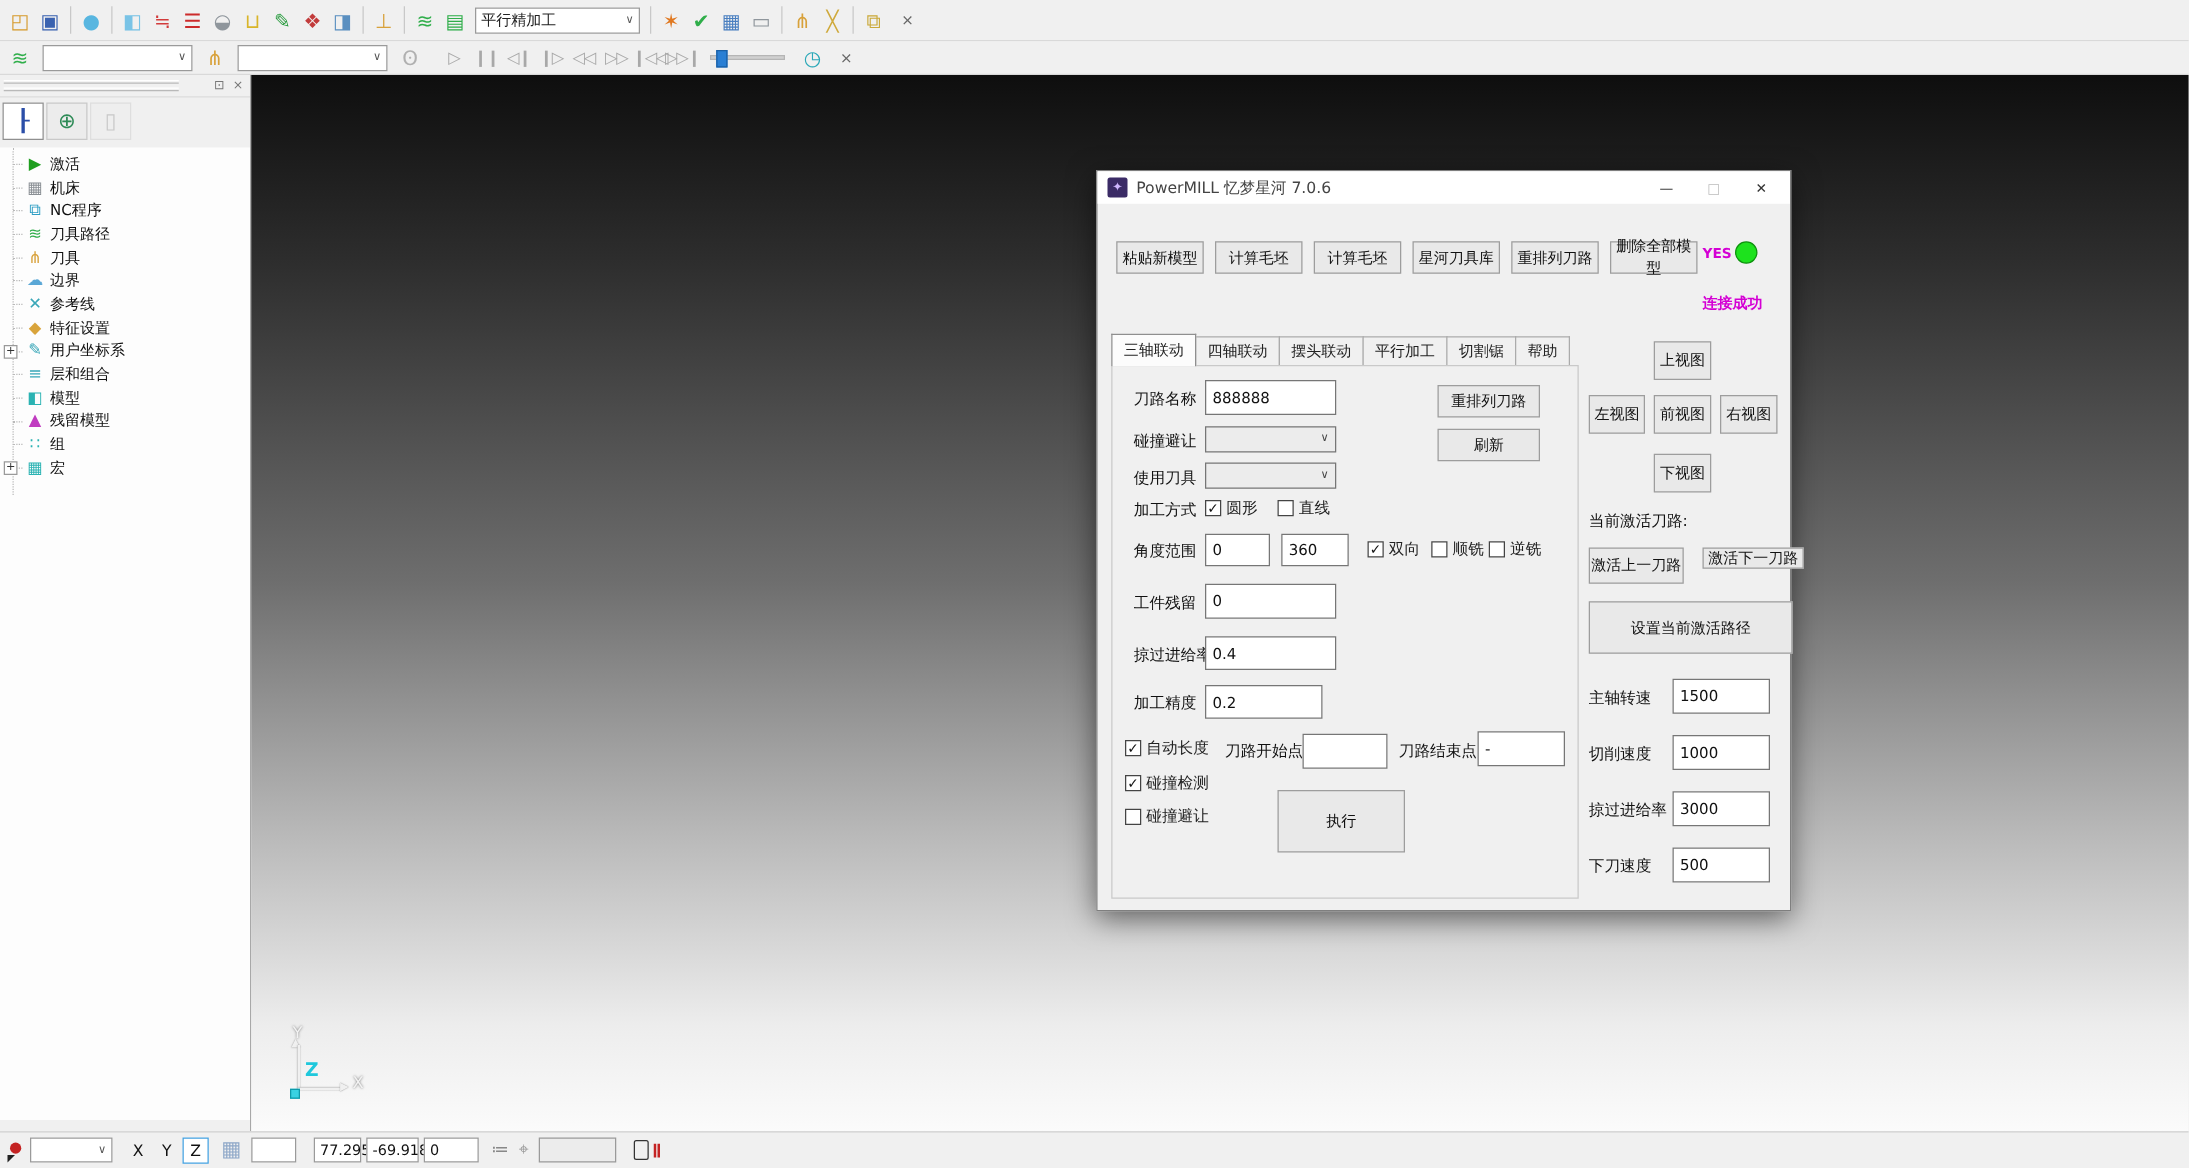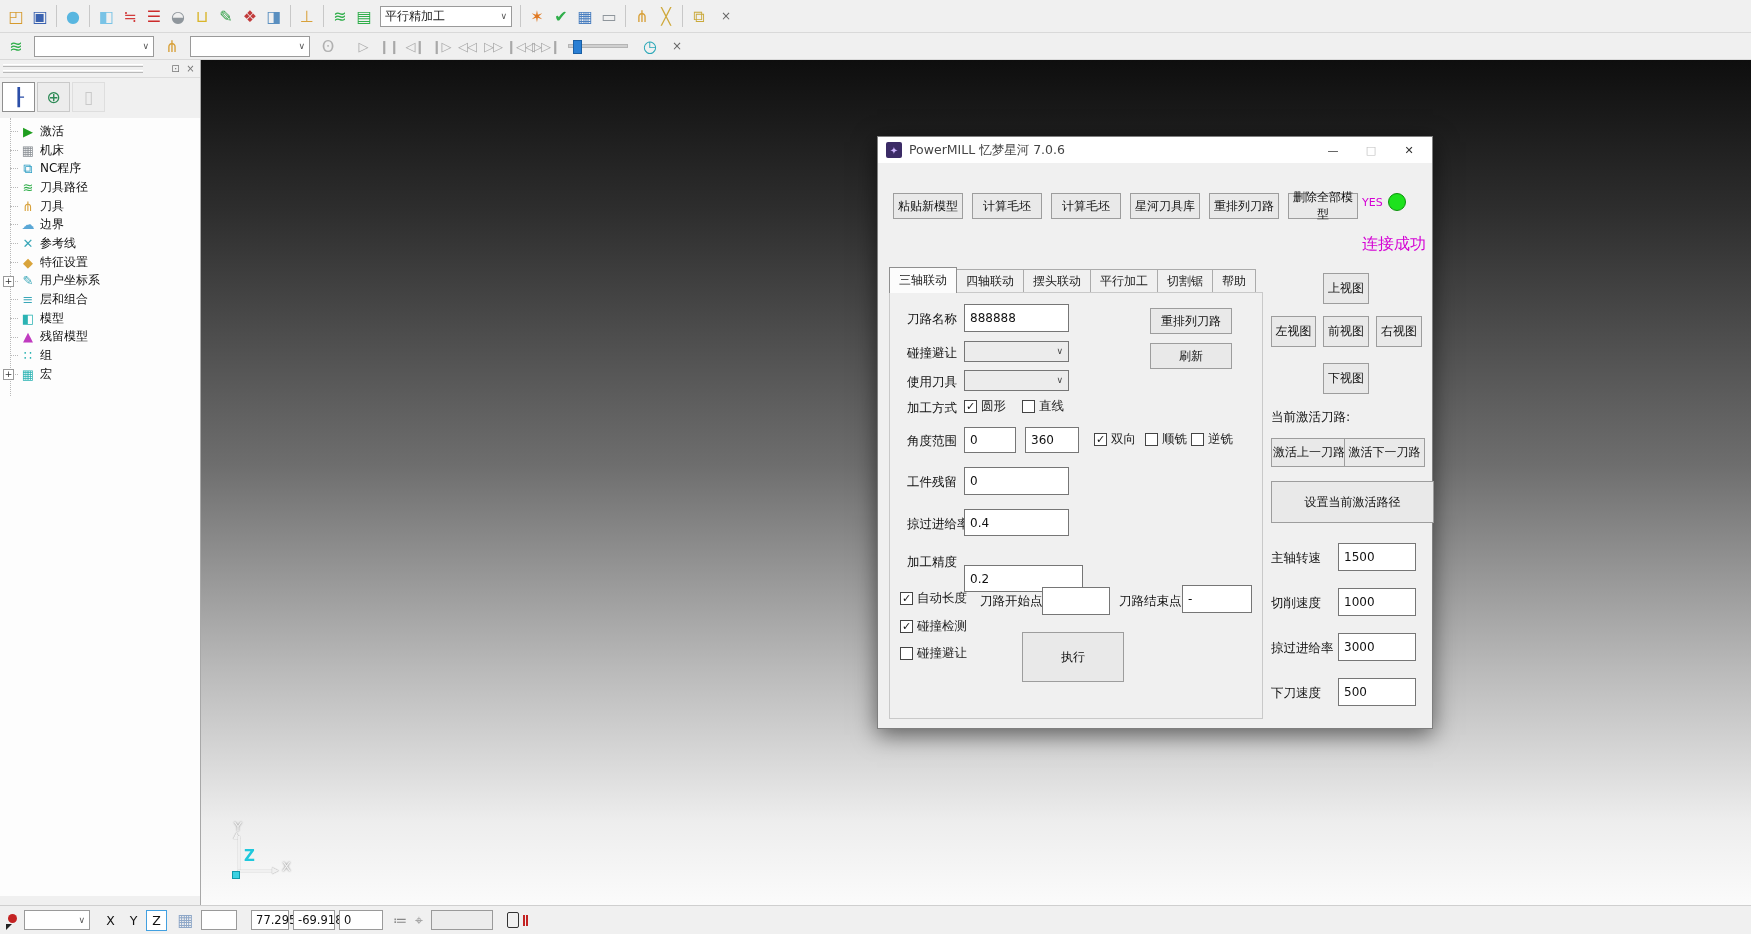--- a/index.html
+++ b/index.html
@@ -67,23 +67,23 @@
   .dlg-title-text { color:#444; font-size:12.5px; }
   .dlg-ctrls { position:absolute; right:4px; top:0; height:26px; display:flex; }
   .dlg-ctrl { width:38px; height:26px; display:flex; align-items:center; justify-content:center; color:#333; font-size:11px; }
   .dlg-ctrl.max { color:#bdbdbd; }
   .dlg-menu { display:flex; gap:22px; padding:5px 10px 6px 10px; background:#f0f0f0; border-bottom:1px solid #e3e3e3; }
   .dlg-menu span { color:#1a1a1a; }
   .btn { background:#e9e9e9; border:1px solid #9d9d9d; color:#111; font-size:12px;
     display:inline-flex; align-items:center; justify-content:center; }
   .btn-row { position:absolute; left:15px; display:flex; gap:9px; }
   .btn-row .btn { width:70px; height:26px; }
-  .magenta { color:#d400d4; font-weight:normal; }
+  .magenta { color:#d400d4; font-weight:bold; }
   .yes-lbl { position:absolute; left:484px; top:59px; font-size:11px; }
-  .conn-lbl { position:absolute; left:484px; top:97px; font-size:16px; }
+  .conn-lbl { position:absolute; left:484px; top:97px; font-size:12px; }
   .green-dot { position:absolute; left:510px; top:56px; width:18px; height:18px; border-radius:50%;
     background:#1de21d; border:1px solid #0c930c; }
   .tabs { position:absolute; left:11px; top:132px; display:flex; }
   .tab { height:24px; padding:0 9px; display:flex; align-items:center; background:#f0f0f0;
     border:1px solid #ababab; border-bottom:none; margin-right:-1px; font-size:12px; }
   .tab:first-child { background:#fcfcfc; height:26px; margin-top:-2px; border-color:#8f8f8f; position:relative; z-index:2; }
   .tabpage { position:absolute; left:11px; top:155px; width:374px; height:427px; background:#f0f0f0; border:1px solid #c9c9c9; }
   .flabel { position:absolute; font-size:12.5px; color:#111; white-space:nowrap; }
   .tinput { position:absolute; background:#fff; border:1px solid #767676; font-size:12px; padding:0 5px;
     display:flex; align-items:center; color:#111; }
@@ -371,21 +371,21 @@
         <span>逆铣</span>
       </div>
 
       <span class="flabel" style="left:17px;top:181px">工件残留</span>
       <div class="tinput" style="left:74px;top:174px;width:105px;height:28px">0</div>
 
       <span class="flabel" style="left:17px;top:223px">掠过进给率</span>
       <div class="tinput" style="left:74px;top:216px;width:105px;height:27px">0.4</div>
 
       <span class="flabel" style="left:17px;top:261px">加工精度</span>
-      <div class="tinput" style="left:74px;top:272px;width:119px;height:27px">0.2</div>
+      <div class="tinput" style="left:74px;top:255px;width:94px;height:27px">0.2</div>
 
       <div class="cbrow" style="left:10px;top:297px">
         <span class="cbox">✓</span>
         <span>自动长度</span>
       </div>
       <span class="flabel" style="left:90px;top:300px">刀路开始点</span>
       <div class="tinput" style="left:152px;top:294px;width:68px;height:28px"></div>
       <span class="flabel" style="left:229px;top:300px">刀路结束点</span>
       <div class="tinput" style="left:292px;top:292px;width:70px;height:28px">-</div>
 
@@ -402,21 +402,21 @@
     </div>
 
     <button class="btn rc-btn" style="left:445px;top:136px;width:46px;height:31px">上视图</button>
     <button class="btn rc-btn" style="left:393px;top:179px;width:45px;height:31px">左视图</button>
     <button class="btn rc-btn" style="left:445px;top:179px;width:46px;height:31px">前视图</button>
     <button class="btn rc-btn" style="left:498px;top:179px;width:46px;height:31px">右视图</button>
     <button class="btn rc-btn" style="left:445px;top:226px;width:46px;height:31px">下视图</button>
 
     <span class="flabel" style="left:393px;top:272px">当前激活刀路:</span>
     <button class="btn rc-btn" style="left:393px;top:301px;width:76px;height:29px">激活上一刀路</button>
-    <button class="btn rc-btn" style="left:466px;top:301px;width:81px;height:29px">激活下一刀路</button>
+    <button class="btn rc-btn" style="left:484px;top:301px;width:81px;height:17px">激活下一刀路</button>
     <button class="btn rc-btn" style="left:393px;top:344px;width:163px;height:42px">设置当前激活路径</button>
 
     <div class="speed-col">
 
     <div class="speed-row">
         <span class="flabel">主轴转速</span>
         <div class="tinput">1500</div>
       </div>
         <div class="speed-row">
         <span class="flabel">切削速度</span>

